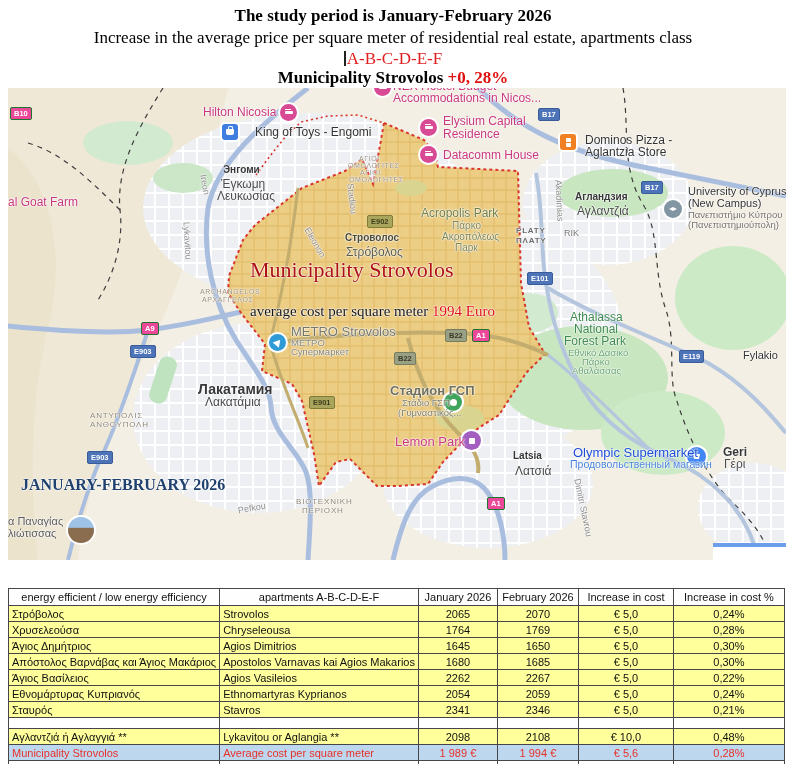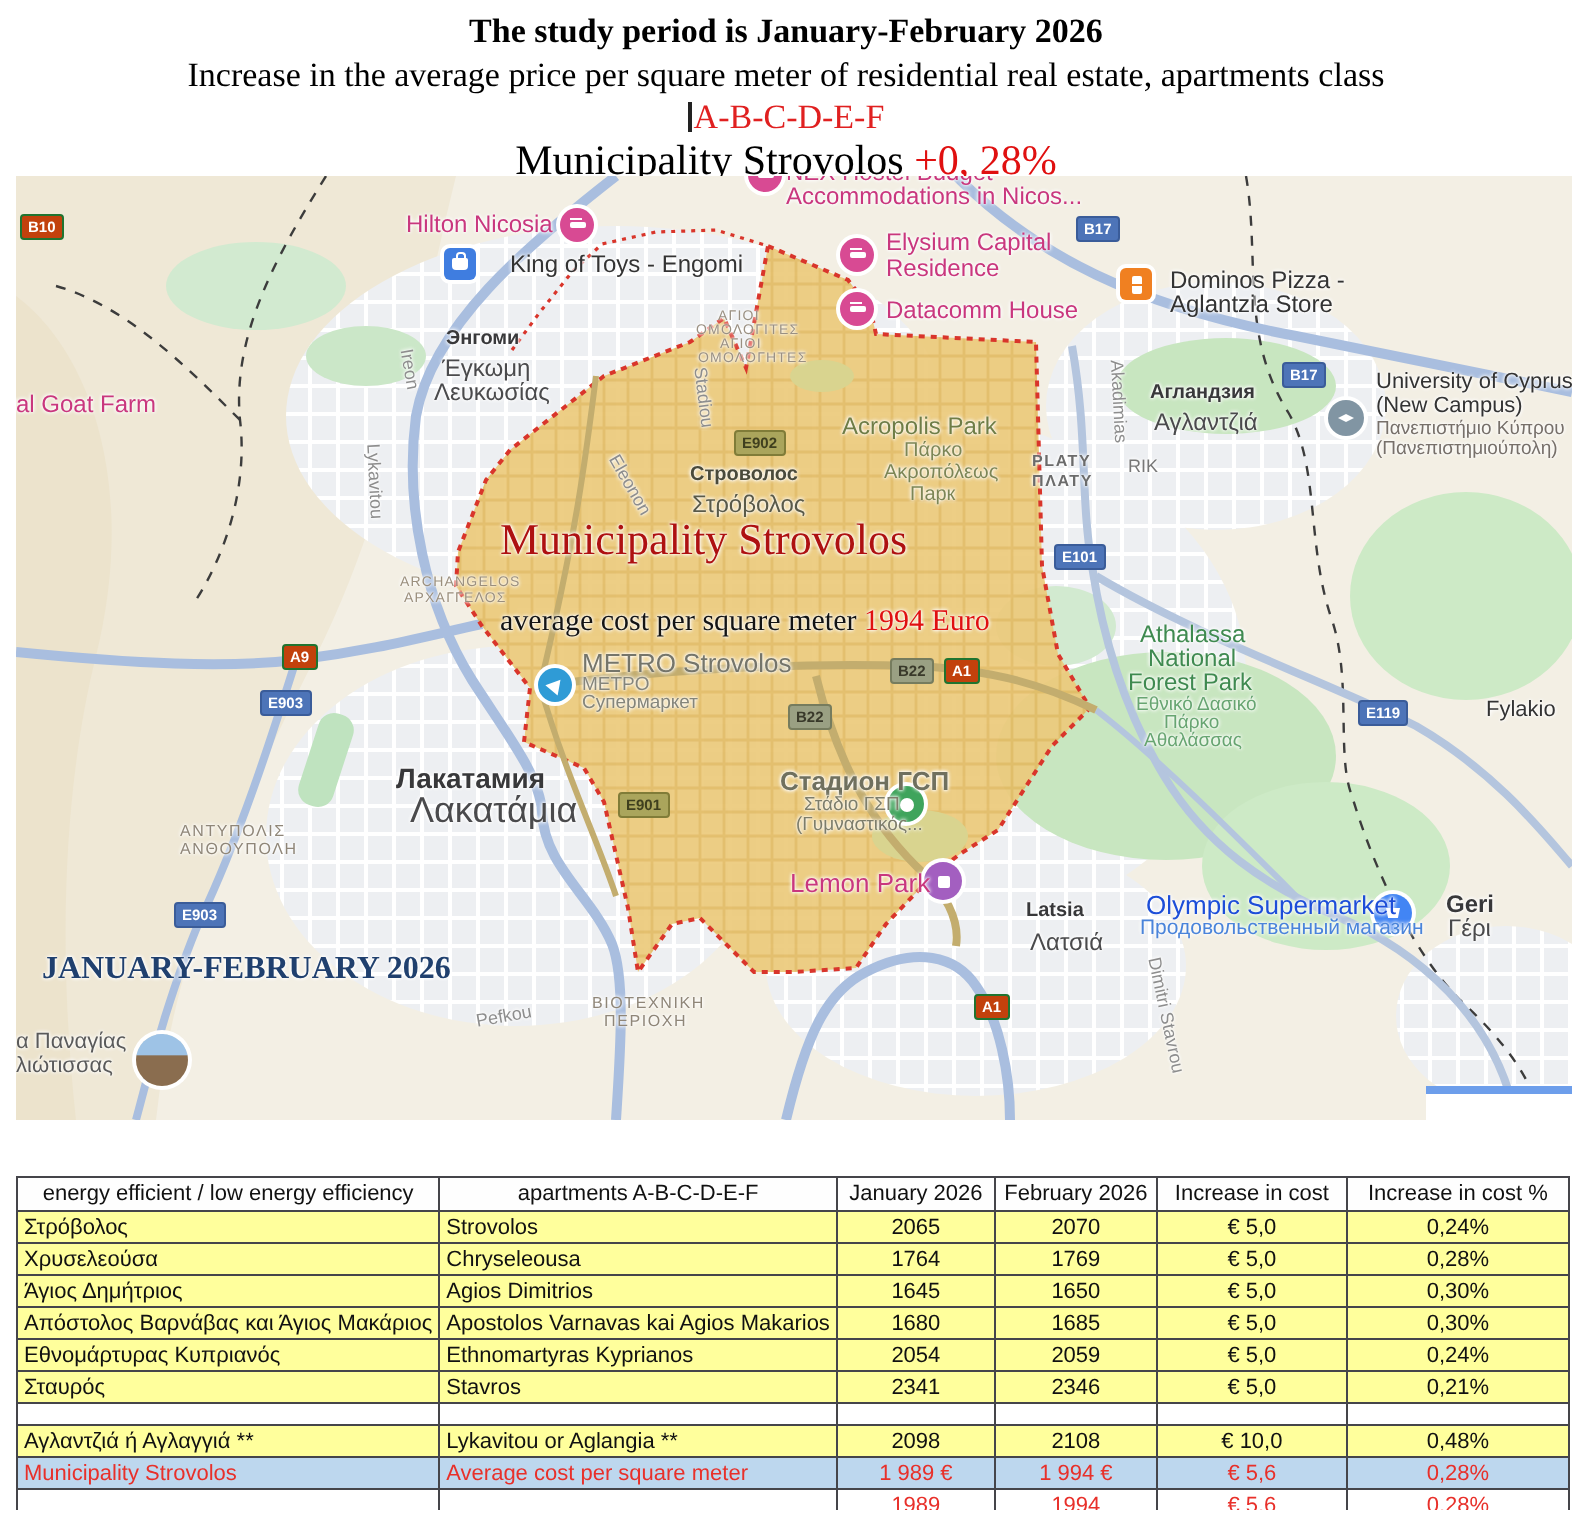--- a/index.html
+++ b/index.html
@@ -5,21 +5,21 @@
   html,body{margin:0;padding:0;}
   body{width:786px;height:764px;background:#fff;position:relative;overflow:hidden;
        font-family:"Liberation Sans",sans-serif;}
   
   .title-block{position:absolute;left:0;top:0;width:786px;text-align:center;
                font-family:"Liberation Serif",serif;color:#000;}
   .t-line{position:absolute;left:0;width:786px;white-space:nowrap;}
   .t1{top:6px;font-size:17px;font-weight:bold;}
   .t2{top:28px;font-size:17px;font-family:Liberation Serif, serif;}
   .t3{top:49px;font-size:17px;color:#e02020;}
-  .t4{top:68px;font-size:21px;font-weight:normal;}
+  .t4{top:68px;font-size:17px;font-weight:bold;}
   .t4 .red{color:#e01010;}
   .caret{display:inline-block;width:2px;height:15px;background:#222;vertical-align:-2px;margin-right:1px;}
   
   .map{position:absolute;left:8px;top:88px;width:778px;height:472px;overflow:hidden;
        background:#f3efe4;}
   .map svg.base{position:absolute;left:0;top:0;}
   .lbl{position:absolute;white-space:nowrap;line-height:1.05;
        text-shadow:0 0 2px #fff,0 0 2px #fff,0 0 1px #fff;}
   .poi-pink{color:#c9377e;font-size:12px;}
   .poi-dark{color:#333;font-size:12px;}
@@ -40,21 +40,21 @@
   .metro-lbl{color:#75756a;font-size:13px;}
   .metro-sub{color:#85857a;font-size:9.5px;}
   
   .ov-heading{font-family:"Liberation Serif",serif;font-size:22px;color:#ae1111;}
   .ov-line{font-family:"Liberation Serif",serif;font-size:15px;color:#141414;}
   .ov-line .red{color:#e01010;}
   .ov-period{font-family:"Liberation Serif",serif;font-size:16px;font-weight:bold;color:#20406e;}
   
   .badge{position:absolute;font-size:7.5px;font-weight:bold;line-height:1;
          padding:1.5px 3px;border-radius:2px;text-shadow:none;}
-  .bg-green{background:#c2410c;color:#fff;border:1px solid #1f7430;}
+  .bg-green{background:#ec4899;color:#fff;border:1px solid #1f7430;}
   .bg-blue{background:#4d74b8;color:#fff;border:1px solid #3a5c99;}
   .bg-olive{background:#aaa55c;color:#3f3f1e;border:1px solid #807c38;}
   .bg-olive2{background:#9aa083;color:#39392a;border:1px solid #767c5e;}
   
   .marker{position:absolute;border-radius:50%;display:flex;align-items:center;justify-content:center;
           box-shadow:0 0 0 2px #fff;}
   .m-pink{background:#d84a93;}
   .m-blue{background:#2f9bd6;}
   .m-gblue{background:#4285f4;}
   .m-green{background:#3fa45c;}
@@ -234,21 +234,21 @@
   <div class="lbl park" style="left:556px;top:247px">Forest Park</div>
   <div class="lbl park-sub" style="left:560px;top:260px">Εθνικό Δασικό</div>
   <div class="lbl park-sub" style="left:574px;top:269px">Πάρκο</div>
   <div class="lbl park-sub" style="left:564px;top:278px">Αθαλάσσας</div>
   <div class="lbl area-caps" style="left:192px;top:200px;color:#9b8f7d">ARCHANGELOS</div>
   <div class="lbl area-caps" style="left:194px;top:208px;color:#9b8f7d">ΑΡΧΑΓΓΕΛΟΣ</div>
   <div class="lbl metro-lbl" style="left:283px;top:237px">METRO Strovolos</div>
   <div class="lbl metro-sub" style="left:283px;top:250px">ΜΕΤΡΟ</div>
   <div class="lbl metro-sub" style="left:283px;top:259px">Супермаркет</div>
   <div class="lbl city" style="left:190px;top:294px;font-size:14px">Лакатамия</div>
-  <div class="lbl city-sub" style="left:197px;top:308px;font-size:18px">Λακατάμια</div>
+  <div class="lbl city-sub" style="left:197px;top:308px;font-size:12px">Λακατάμια</div>
   <div class="lbl area-caps2" style="left:82px;top:324px">ΑΝΤΥΠΟΛΙΣ</div>
   <div class="lbl area-caps2" style="left:82px;top:333px">ΑΝΘΟΥΠΟΛΗ</div>
   <div class="lbl gray-poi" style="left:382px;top:296px">Стадион ГСП</div>
   <div class="lbl gray-poi-sub" style="left:394px;top:310px">Στάδιο ΓΣΠ</div>
   <div class="lbl gray-poi-sub" style="left:390px;top:320px">(Γυμναστικός...</div>
   <div class="lbl poi-pink" style="left:387px;top:347px;font-size:13px">Lemon Park</div>
   <div class="lbl city" style="left:505px;top:363px">Latsia</div>
   <div class="lbl city-sub" style="left:507px;top:377px">Λατσιά</div>
   <div class="lbl poi-blue" style="left:565px;top:358px">Olympic Supermarket</div>
   <div class="lbl poi-blue2" style="left:562px;top:371px">Продовольственный магазин</div>
@@ -381,20 +381,40 @@
         </td>
         <td class="num">
           <span>€ 5,0</span>
         </td>
         <td class="num">
           <span>0,30%</span>
         </td>
       </tr>
       <tr class="row-data">
         <td>
+          <span>Άγιος Βασίλειος</span>
+        </td>
+        <td>
+          <span>Agios Vasileios</span>
+        </td>
+        <td class="num">
+          <span>2262</span>
+        </td>
+        <td class="num">
+          <span>2267</span>
+        </td>
+        <td class="num">
+          <span>€ 5,0</span>
+        </td>
+        <td class="num">
+          <span>0,22%</span>
+        </td>
+      </tr>
+      <tr class="row-data">
+        <td>
           <span>Εθνομάρτυρας Κυπριανός</span>
         </td>
         <td>
           <span>Ethnomartyras Kyprianos</span>
         </td>
         <td class="num">
           <span>2054</span>
         </td>
         <td class="num">
           <span>2059</span>

